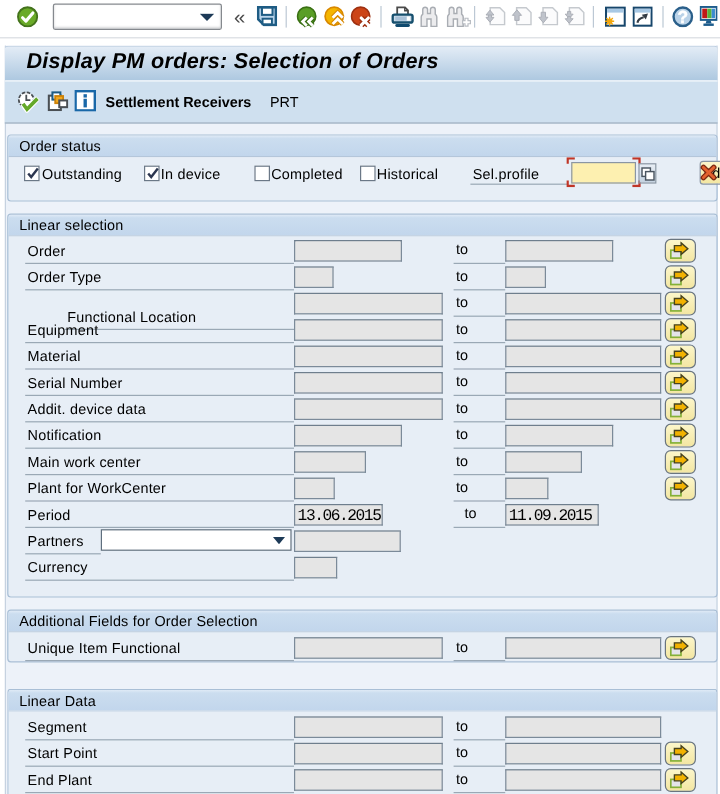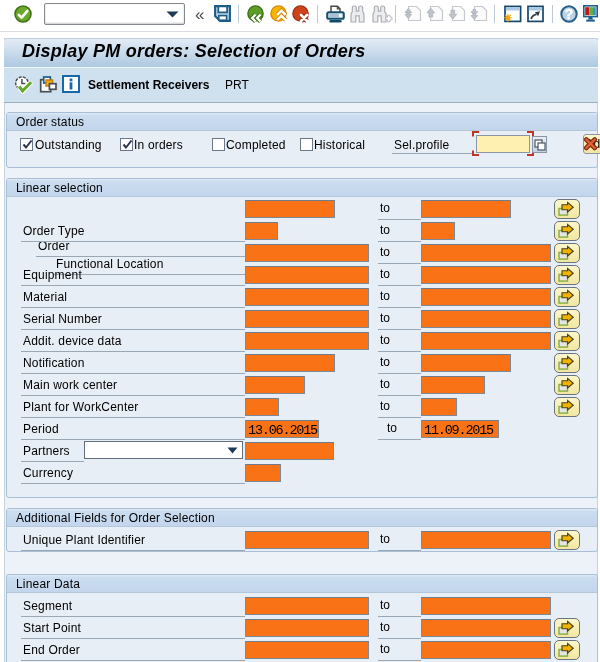--- a/index.html
+++ b/index.html
@@ -1,17 +1,17 @@
 <!DOCTYPE html>
 <html><head><meta charset="utf-8"><style>
 * { margin:0; padding:0; box-sizing:border-box; }
 html,body { width:600px; height:662px; background:#fff; overflow:hidden; }
 body { position:relative; font-family:"Liberation Sans",sans-serif; font-size:12px; color:#000; }
 .abs { position:absolute; }
-.inp { position:absolute; height:18px; background:#f97316; border:1px solid #7b8a99; border-top-color:#6e7e8d; }
+.inp { position:absolute; height:18px; background:#e5e5e5; border:1px solid #7b8a99; border-top-color:#6e7e8d; }
 .btn { position:absolute; width:26px; height:20px; background:linear-gradient(#fcf6ca,#f3e6a2); border:1px solid #6a757f; border-radius:5px; }
 .lbl { position:absolute; height:22px; line-height:22px; padding-top:1px; white-space:nowrap; letter-spacing:0.18px; }
 
 .to { position:absolute; height:22px; line-height:22px; }
 .cell { position:absolute; border-bottom:1px solid #9aa8b5; height:23px !important; }
 .cb { position:absolute; width:13px; height:13px; background:#fff; border:1px solid #6b7887; }
 .grp { position:absolute; left:6px; width:592px; background:#e7eef6; border:1px solid #a9bfd6; border-radius:3px; }
 .ghead { position:absolute; left:0; top:0; right:0; height:18px; background:linear-gradient(#dfeaf6 0%,#cbddef 15%,#c2d6ec 100%); border-bottom:1px solid #b4c6da; border-radius:2px 2px 0 0; line-height:19px; padding-left:9px; letter-spacing:0.18px; }
 .sep { position:absolute; top:5px; width:1px; height:18px; background:#bcc8d4; }
 </style></head>
@@ -175,21 +175,21 @@
 </div>
 <div class="cb" style="left:20px;top:138px;"></div>
 <svg class="abs" style="left:21px;top:138px" width="13" height="13" viewBox="0 0 13 13">
     <path d="M2.5 6.5 L5 9.5 L10.5 2.5" fill="none" stroke="#2c3650" stroke-width="2"></path>
   </svg>
 <div class="lbl" style="left:35px;top:133px;">Outstanding</div>
 <div class="cb" style="left:120px;top:138px;"></div>
 <svg class="abs" style="left:121px;top:138px" width="13" height="13" viewBox="0 0 13 13">
     <path d="M2.5 6.5 L5 9.5 L10.5 2.5" fill="none" stroke="#2c3650" stroke-width="2"></path>
   </svg>
-<div class="lbl" style="left:134px;top:133px;">In orders</div>
+<div class="lbl" style="left:134px;top:133px;">In device</div>
 <div class="cb" style="left:212px;top:138px;"></div>
 <div class="lbl" style="left:226px;top:133px;">Completed</div>
 <div class="cb" style="left:300px;top:138px;"></div>
 <div class="lbl" style="left:314px;top:133px;">Historical</div>
 <div class="cell lbl" style="left:392px;top:133px;width:81px;height:21px !important;padding-left:2px;">Sel.profile</div>
 
 <div class="abs" style="left:476px;top:135px;width:54px;height:18px;background:#fdf0b0;border:1px solid #8a96a3;"></div>
 <svg class="abs" style="left:472px;top:131px" width="62" height="25" viewBox="0 0 62 25">
  <g stroke="#c03526" stroke-width="2" fill="none">
   <path d="M1 5.5 V1 H7"></path>
@@ -209,21 +209,21 @@
 
 <svg class="abs" style="left:583px;top:136px" width="15" height="15" viewBox="0 0 15 15">
  <path d="M3.2 3.5 L11.8 12 M11.8 3.5 L3.2 12" stroke="#7e2a12" stroke-width="4.6" stroke-linecap="round" fill="none"></path>
  <path d="M3.2 3.5 L11.8 12 M11.8 3.5 L3.2 12" stroke="#e4622e" stroke-width="2.4" stroke-linecap="round" fill="none"></path>
 </svg>
 
 <div class="grp" style="top:178px;height:320px;">
  <div class="ghead">Linear selection</div>
 </div>
 
-<div class="cell lbl" style="left:36px;top:197px;width:224px;padding-left:2px;margin-top:37px;">Order</div>
+<div class="cell lbl" style="left:21px;top:197px;width:224px;padding-left:2px;">Order</div>
 <div class="inp" style="left:245px;top:200px;width:90px;"></div>
 <div class="cell to" style="left:378px;top:197px;width:43px;"><span style="padding-left:2px">to</span></div>
 <div class="inp" style="left:421px;top:200px;width:90px;"></div>
 <div class="btn" style="left:554px;top:199px;"></div>
 <svg class="abs" style="left:558px;top:201px" width="19" height="16" viewBox="0 0 19 16">
  <rect x="1" y="7.5" width="8.5" height="6.6" fill="#e4e4e9" stroke="#84b038" stroke-width="1.4"></rect>
  <path d="M4 3.7 L9.6 3.7 L9.6 1.4 L15.2 6.3 L9.6 11 L9.6 8.7 L4 8.7 Z" fill="#f2b200" stroke="#47431f" stroke-width="1.15"></path>
 </svg>
 <div class="cell lbl" style="left:21px;top:219px;width:224px;padding-left:2px;">Order Type</div>
 <div class="inp" style="left:245px;top:222px;width:33px;"></div>
@@ -315,21 +315,21 @@
 <svg class="abs" style="left:227px;top:447px" width="11" height="7" viewBox="0 0 11 7">
     <path d="M0.5 0.5 L10.5 0.5 L5.5 6.5 Z" fill="#1d3a57"></path>
   </svg>
 <div class="inp" style="left:245px;top:442px;width:89px;"></div>
 <div class="cell lbl" style="left:21px;top:461px;width:224px;padding-left:2px;">Currency</div>
 <div class="inp" style="left:245px;top:464px;width:36px;"></div>
 
 <div class="grp" style="top:508px;height:44px;">
  <div class="ghead">Additional Fields for Order Selection</div>
 </div>
-<div class="cell lbl" style="left:21px;top:528px;width:224px;padding-left:2px;">Unique Plant Identifier</div>
+<div class="cell lbl" style="left:21px;top:528px;width:224px;padding-left:2px;">Unique Item Functional</div>
 <div class="inp" style="left:245px;top:531px;width:124px;"></div>
 <div class="cell to" style="left:378px;top:528px;width:43px;"><span style="padding-left:2px">to</span></div>
 <div class="inp" style="left:421px;top:531px;width:130px;"></div>
 <div class="btn" style="left:554px;top:530px;"></div>
 <svg class="abs" style="left:558px;top:532px" width="19" height="16" viewBox="0 0 19 16">
  <rect x="1" y="7.5" width="8.5" height="6.6" fill="#e4e4e9" stroke="#84b038" stroke-width="1.4"></rect>
  <path d="M4 3.7 L9.6 3.7 L9.6 1.4 L15.2 6.3 L9.6 11 L9.6 8.7 L4 8.7 Z" fill="#f2b200" stroke="#47431f" stroke-width="1.15"></path>
 </svg>
 
 <div class="grp" style="top:574px;height:88px;border-bottom:none;border-radius:3px 3px 0 0;">
@@ -341,21 +341,21 @@
 <div class="inp" style="left:421px;top:597px;width:130px;"></div>
 <div class="cell lbl" style="left:21px;top:616px;width:224px;padding-left:2px;">Start Point</div>
 <div class="inp" style="left:245px;top:619px;width:124px;"></div>
 <div class="cell to" style="left:378px;top:616px;width:43px;"><span style="padding-left:2px">to</span></div>
 <div class="inp" style="left:421px;top:619px;width:130px;"></div>
 <div class="btn" style="left:554px;top:618px;"></div>
 <svg class="abs" style="left:558px;top:620px" width="19" height="16" viewBox="0 0 19 16">
  <rect x="1" y="7.5" width="8.5" height="6.6" fill="#e4e4e9" stroke="#84b038" stroke-width="1.4"></rect>
  <path d="M4 3.7 L9.6 3.7 L9.6 1.4 L15.2 6.3 L9.6 11 L9.6 8.7 L4 8.7 Z" fill="#f2b200" stroke="#47431f" stroke-width="1.15"></path>
 </svg>
-<div class="cell lbl" style="left:21px;top:638px;width:224px;padding-left:2px;">End Order</div>
+<div class="cell lbl" style="left:21px;top:638px;width:224px;padding-left:2px;">End Plant</div>
 <div class="inp" style="left:245px;top:641px;width:124px;"></div>
 <div class="cell to" style="left:378px;top:638px;width:43px;"><span style="padding-left:2px">to</span></div>
 <div class="inp" style="left:421px;top:641px;width:130px;"></div>
 <div class="btn" style="left:554px;top:640px;"></div>
 <svg class="abs" style="left:558px;top:642px" width="19" height="16" viewBox="0 0 19 16">
  <rect x="1" y="7.5" width="8.5" height="6.6" fill="#e4e4e9" stroke="#84b038" stroke-width="1.4"></rect>
  <path d="M4 3.7 L9.6 3.7 L9.6 1.4 L15.2 6.3 L9.6 11 L9.6 8.7 L4 8.7 Z" fill="#f2b200" stroke="#47431f" stroke-width="1.15"></path>
 </svg>
 
 </body></html>

